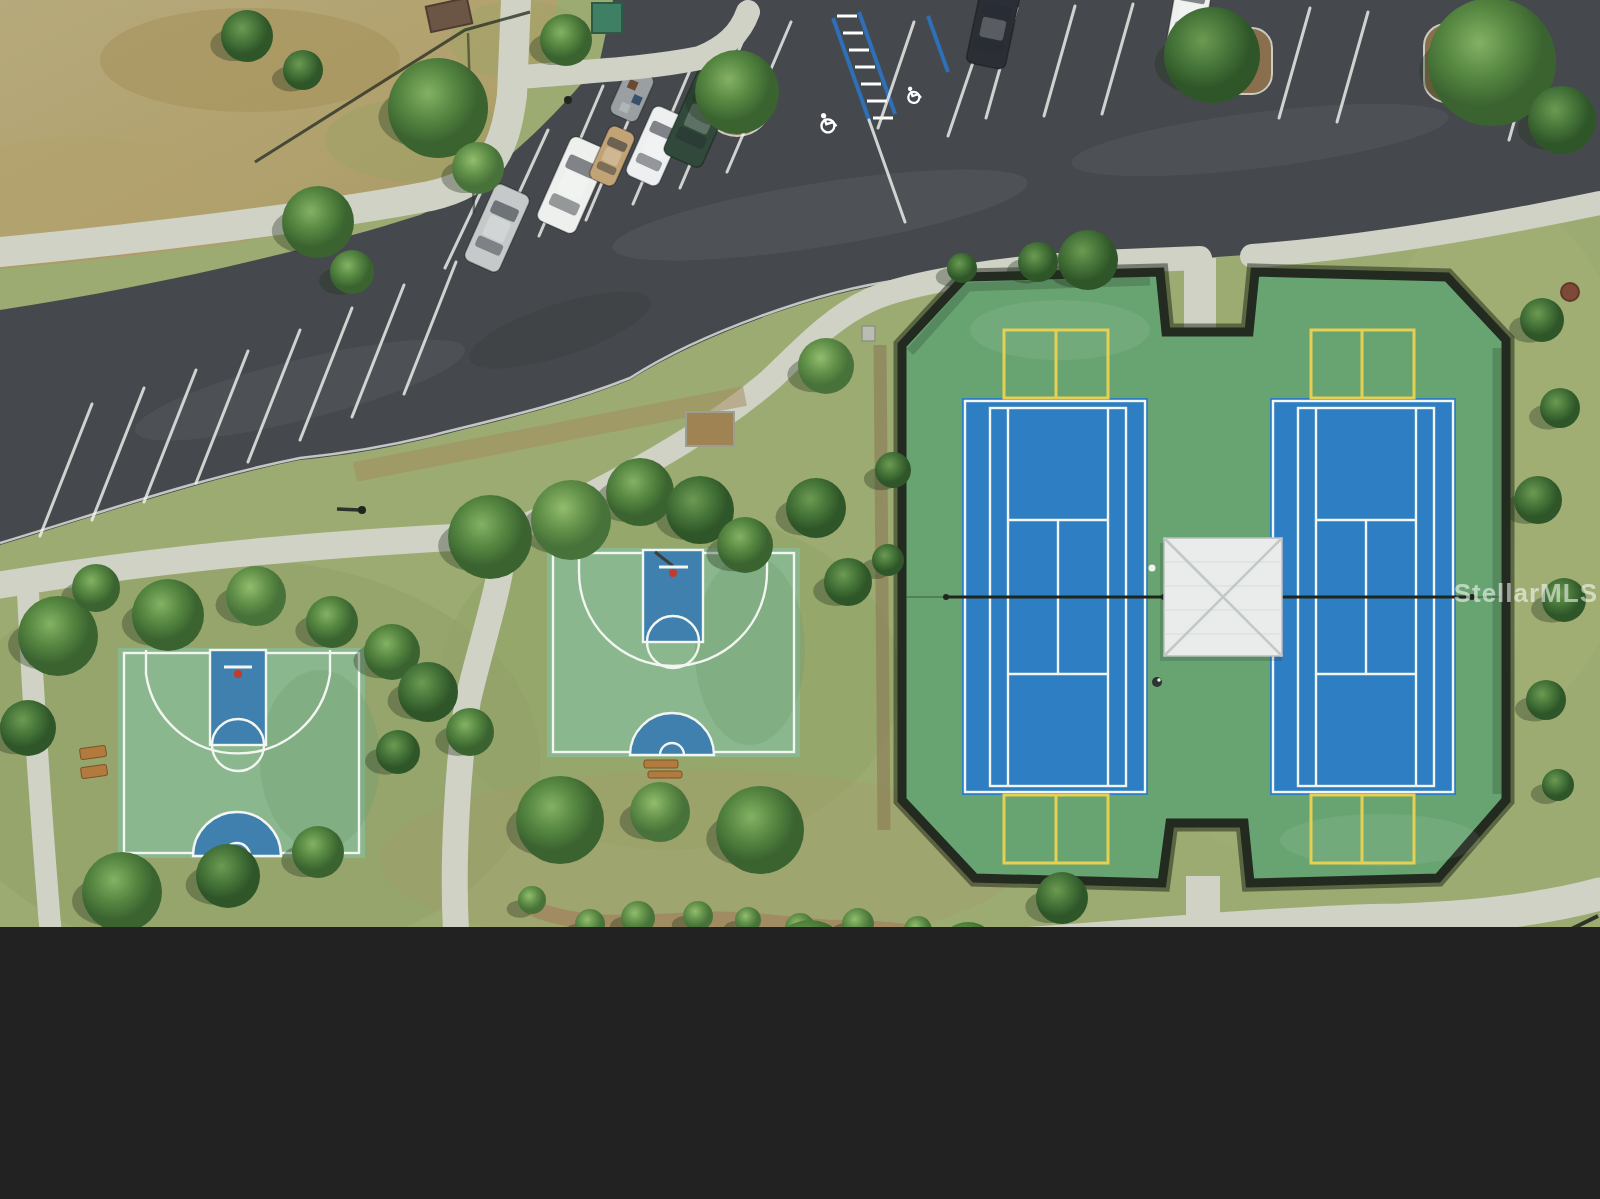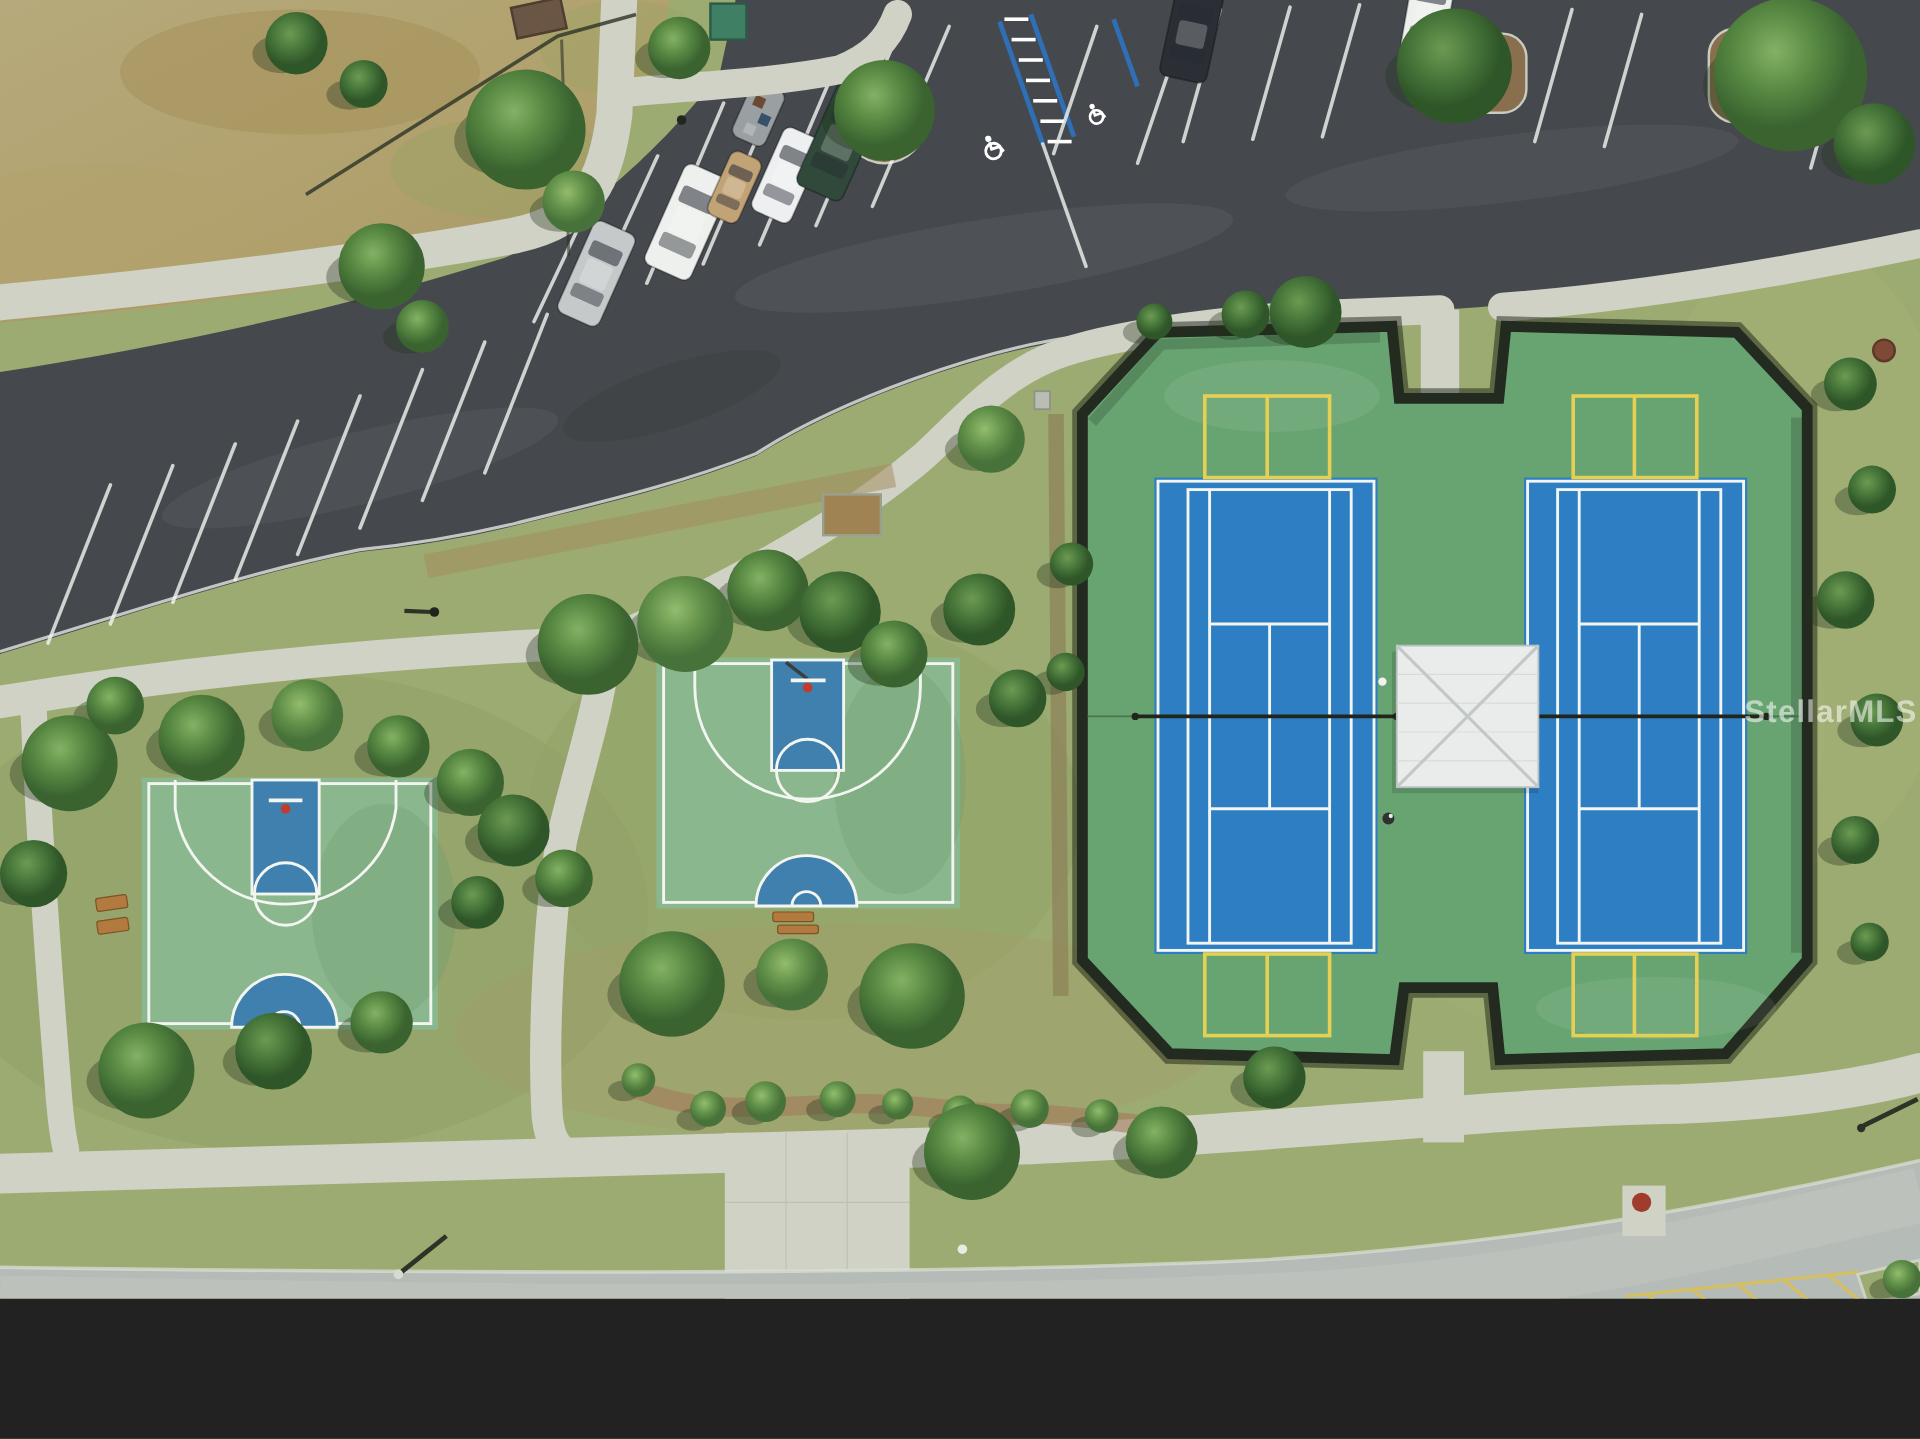--- a/index.html
+++ b/index.html
@@ -1,16 +1,16 @@
 <!DOCTYPE html>
 <html style="--lawn: #9cab72; --lawnL: #a9b77d; --lawnD: #879861; --field: #b4a577; --fieldD: #a3925e; --fieldG: #9aa367; --asphalt: #45494d; --asphaltL: #565a5d; --road: #b5bbb6; --roadL: #c7ccc6; --curbShadow: #6f746e; --walk: #cfd2c5; --walkD: #bcc0b2; --courtGreen: #68a471; --courtBlue: #2d7ec2; --bbGreen: #8ab78d; --bbBlue: #3f80ae; --white: #f3f5f1; --pbYellow: #e5d054; --roadYellow: #d6bf5e; --fence: #232a20; --roof: #e9eceb; --roofRidge: #c2c8c8; --mulch: #9c8259; --mulchR: #a3795c; --bench: #b27a3e; --net: #20261c; --hcBlue: #2f6fb5; --hydrant: #a03c2e; --manhole: #7d4a38;"><head>
 <meta charset="utf-8">
 <style>
   html,body{margin:0;padding:0;background:#222;}
-  #stage{width:1600px;height:1082px;position:relative;overflow:hidden;
+  #stage{width:1600px;height:927px;position:relative;overflow:hidden;
          font-family:"Liberation Sans", sans-serif;}
   svg{display:block}
   .stall{stroke:var(--white);stroke-width:3;opacity:.8;fill:none;stroke-linecap:round}
   .walkline{stroke:var(--walk);fill:none;stroke-linecap:round}
   .tline{stroke:var(--white);stroke-width:2.4;fill:none}
   .yline{stroke:var(--pbYellow);stroke-width:3;fill:none}
   .rylw{stroke:var(--roadYellow);stroke-width:2.6;fill:none;stroke-linecap:round}
   text.wm{font-family:"Liberation Sans",sans-serif;font-weight:bold;}
 </style>
 </head>

